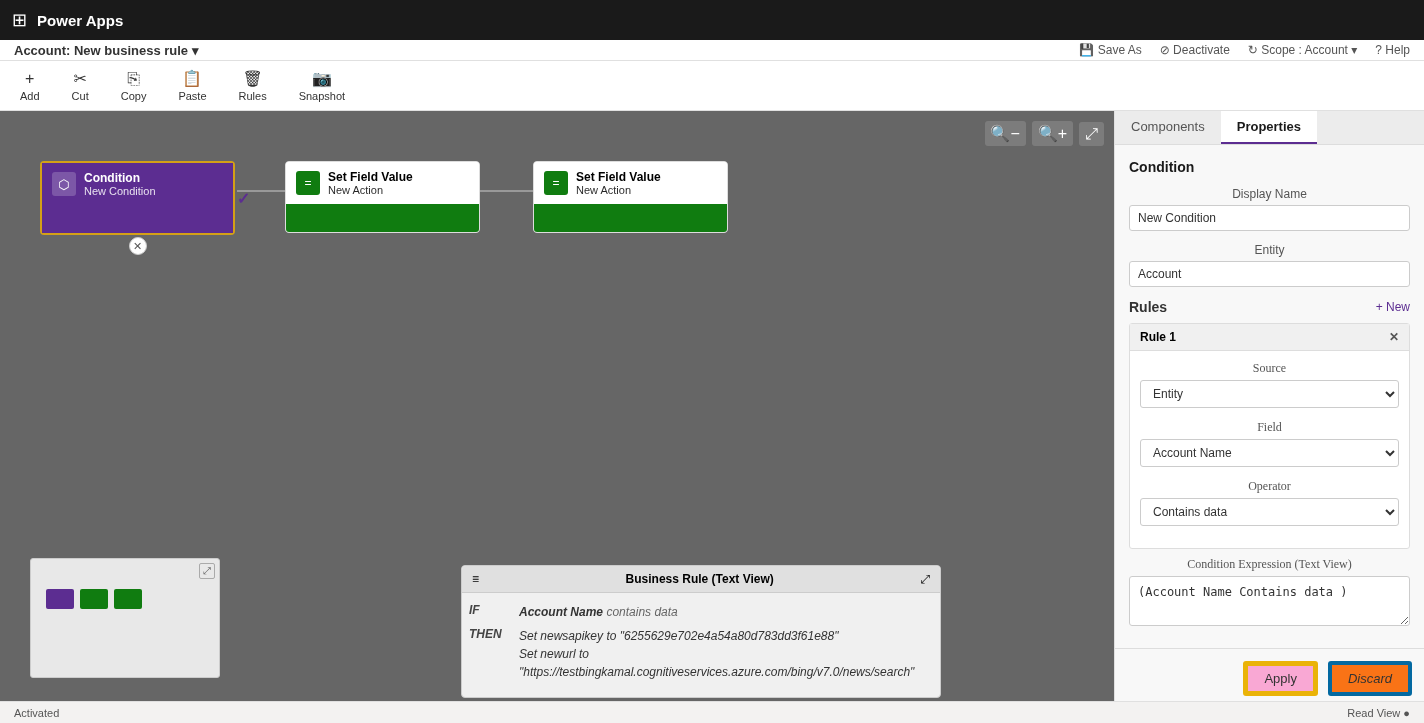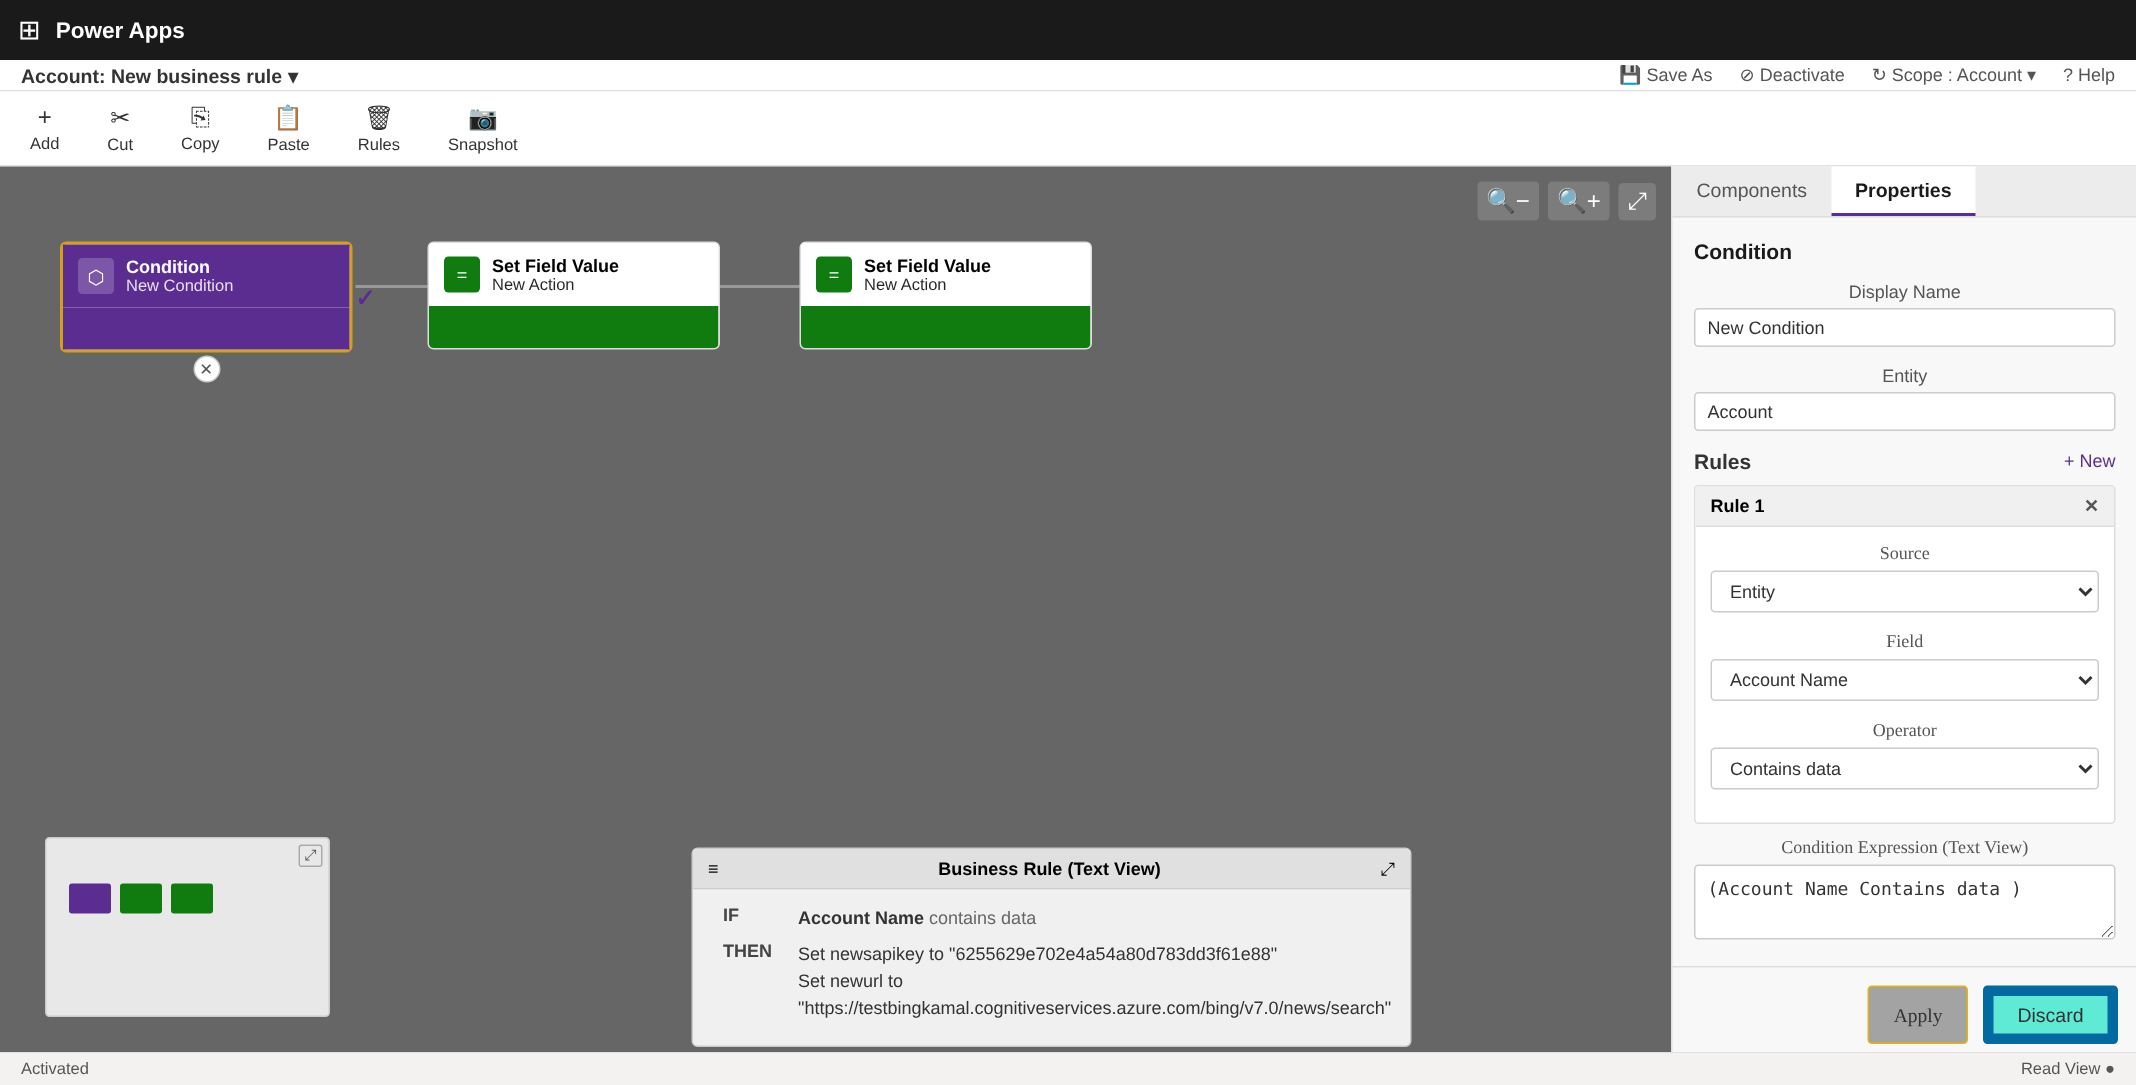--- a/index.html
+++ b/index.html
@@ -266,21 +266,22 @@
       align-items: center;
       justify-content: space-between;
       padding: 6px 10px;
       background: #e0e0e0;
       border-bottom: 1px solid #ccc;
       font-size: 12px;
       font-weight: 600;
       border-radius: 4px 4px 0 0;
     }
     #business-rule-panel .br-body {
-      padding: 10px 20px;
+      padding: 10px 7px;
+      font-style: italic;
     }
     .br-row {
       display: flex;
       gap: 10px;
       margin-bottom: 6px;
       align-items: flex-start;
     }
     .br-label {
       font-weight: 600;
       color: #444;
@@ -436,37 +437,37 @@
       resize: vertical;
     }
     .panel-footer {
       padding: 12px;
       border-top: 1px solid #ddd;
       display: flex;
       gap: 10px;
       justify-content: flex-end;
     }
     .btn-apply {
-      background: #a3a3a3;
-      border: 1px solid #eab308;
+      background: #f9a8d4;
+      border: 5px solid #eab308;
       border-radius: 3px;
       padding: 5px 16px;
       font-size: 13px;
       cursor: pointer;
       color: #333;
-      font-family: Liberation Serif, serif;
     }
     .btn-discard {
-      background: #5eead4;
-      border: 7px solid #0369a1;
+      background: #f97316;
+      border: 4px solid #0369a1;
       border-radius: 3px;
       padding: 5px 16px;
       font-size: 13px;
       cursor: pointer;
       color: #333;
+      font-style: italic;
     }
     .connector-line {
       position: absolute;
       top: 79px;
       height: 2px;
       background: #999;
     }
   </style>
 </head>
 <body>

